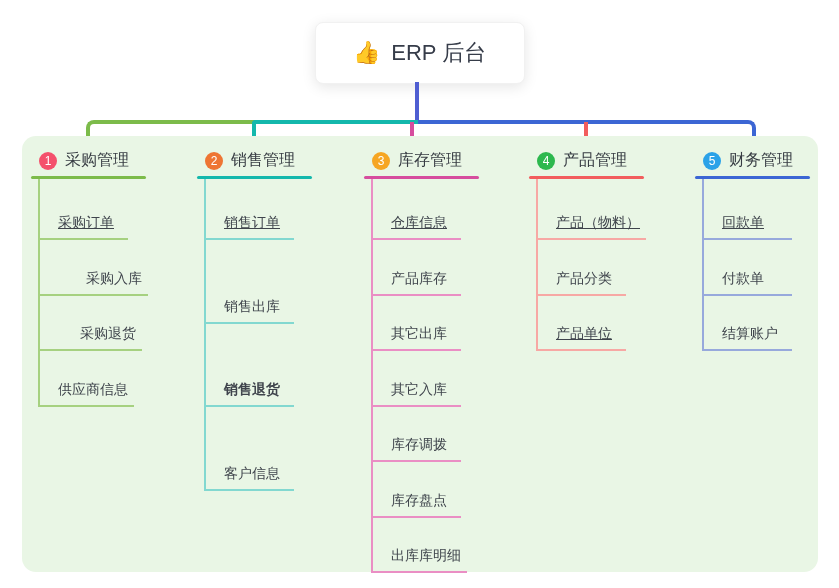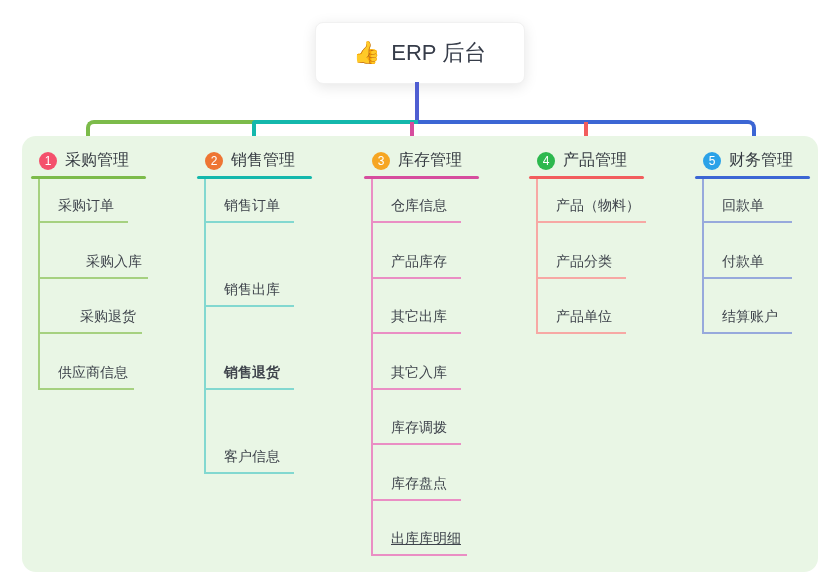--- a/index.html
+++ b/index.html
@@ -29,21 +29,21 @@
   .branch-head{display:flex;align-items:center;gap:8px;padding-left:8px;height:25px;cursor:pointer;}
   .badge{width:18px;height:18px;border-radius:50%;color:#fff;font-size:12px;
     line-height:18px;text-align:center;flex:0 0 18px;}
   .branch-label{font-size:16px;font-weight:500;color:#373c43;white-space:nowrap;}
   .branch-underline{height:3px;width:115px;margin-top:3px;border-radius:2px;}
   .sub-list{list-style:none;margin:0 0 0 7px;padding:0;border-left:2px solid;
     display:flex;flex-direction:column;align-items:flex-start;}
   .sub-item{display:flex;align-items:flex-end;box-sizing:border-box;
     min-width:88px;height:55.5px;padding:0 6px 6px 18px;border-bottom:2px solid;
     font-size:14px;color:#3f444c;white-space:nowrap;cursor:pointer;}
-  .sub-item:first-child{height:44px;}
+  .sub-item:first-child{height:61px;text-decoration:underline;}
 </style>
 </head>
 <body>
 
 <div id="stage">
 
   <div class="root-node">
     <span class="emoji">👍</span>
     <span>ERP 后台</span>
   </div>
@@ -96,34 +96,34 @@
       <span class="branch-label">库存管理</span>
     </div>
     <div class="branch-underline" style="background: rgb(214, 77, 158);"></div>
     <ul class="sub-list" style="border-color: rgb(234, 142, 196);">
       <li class="sub-item" style="border-color: rgb(234, 142, 196);">仓库信息</li>
       <li class="sub-item" style="border-color: rgb(234, 142, 196);">产品库存</li>
       <li class="sub-item" style="border-color: rgb(234, 142, 196);">其它出库</li>
       <li class="sub-item" style="border-color: rgb(234, 142, 196);">其它入库</li>
       <li class="sub-item" style="border-color: rgb(234, 142, 196);">库存调拨</li>
       <li class="sub-item" style="border-color: rgb(234, 142, 196);">库存盘点</li>
-      <li class="sub-item" style="border-color: rgb(234, 142, 196); text-decoration: underline;">出库库明细</li>
+      <li class="sub-item" style="border-color: rgb(234, 142, 196);">出库库明细</li>
     </ul>
   </div>
 
   <div class="branch" style="left:529px;">
     <div class="branch-head">
       <span class="badge" style="background: rgb(45, 184, 78);">4</span>
       <span class="branch-label">产品管理</span>
     </div>
     <div class="branch-underline" style="background: rgb(242, 93, 93);"></div>
     <ul class="sub-list" style="border-color: rgb(247, 168, 164); justify-content: flex-end;">
       <li class="sub-item" style="border-color: rgb(247, 168, 164);">产品（物料）</li>
       <li class="sub-item" style="border-color: rgb(247, 168, 164);">产品分类</li>
-      <li class="sub-item" style="border-color: rgb(247, 168, 164);">产品单位</li>
+      <li class="sub-item" style="border-color: rgb(247, 168, 164); text-decoration: underline;">产品单位</li>
     </ul>
   </div>
 
   <div class="branch" style="left:695px;">
     <div class="branch-head">
       <span class="badge" style="background: rgb(43, 162, 232);">5</span>
       <span class="branch-label">财务管理</span>
     </div>
     <div class="branch-underline" style="background: rgb(60, 102, 212);"></div>
     <ul class="sub-list" style="border-color: rgb(151, 169, 220);">

